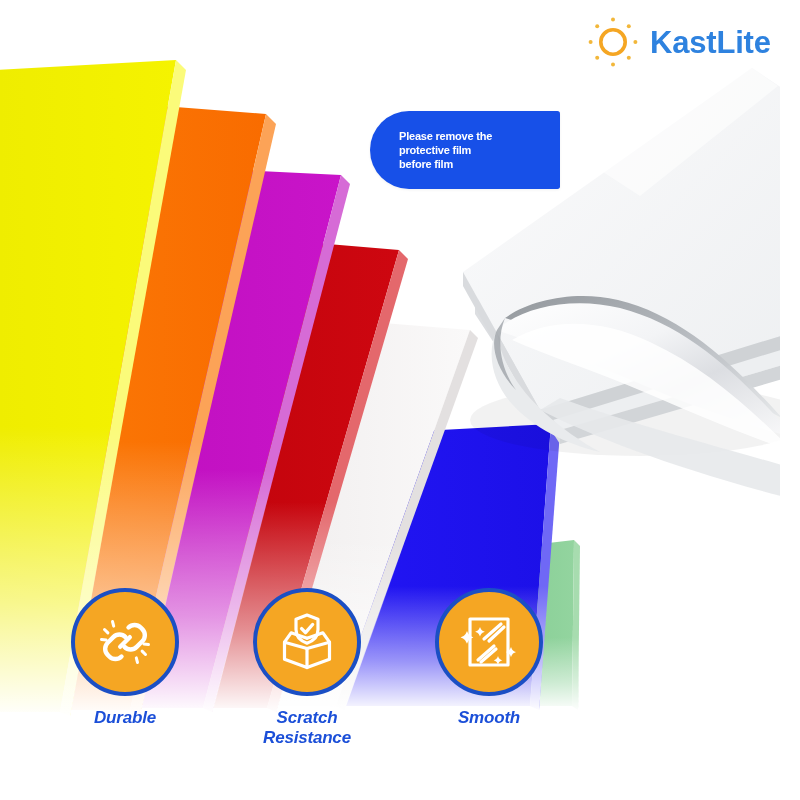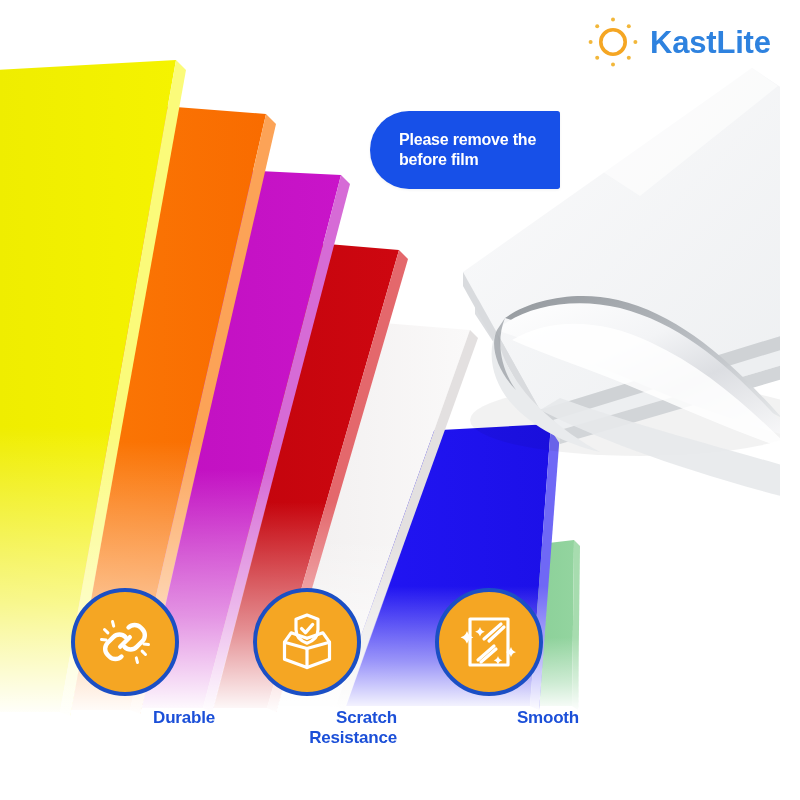--- a/index.html
+++ b/index.html
@@ -26,27 +26,27 @@
   
   #callout{
     position:absolute;left:370px;top:111px;width:190px;height:78px;
     background:#1750E8;
     border-radius:44px 3px 3px 44px;
     display:flex;align-items:center;
     box-shadow:0 1px 3px rgba(0,0,0,0.06);
     z-index:40;
   }
   #callout .txt{
-    color:#ffffff;font-size:16px;font-weight:bold;line-height:1.28;
+    color:#ffffff;font-size:11px;font-weight:bold;line-height:1.28;
     padding-left:29px;padding-right:6px;letter-spacing:-0.2px;
   }
 
   
   #badges{position:absolute;left:0;top:588px;width:800px;height:180px;z-index:60;}
-  .badge{position:absolute;width:180px;text-align:right;}
+  .badge{position:absolute;width:180px;text-align:center;font-style:italic;}
   .badge .circle{
     width:108px;height:108px;margin:0 auto;border-radius:50%;
     background:#F5A623;border:4px solid #1B4FC4;
     box-sizing:border-box;
     display:flex;align-items:center;justify-content:center;
   }
   .badge .circle svg{display:block;width:70px;height:70px;}
   .badge .caption{
     margin-top:12px;color:#1B4FD8;font-weight:bold;font-size:17px;
     line-height:1.18;letter-spacing:-0.2px;
@@ -212,20 +212,21 @@
         <circle cx="4.6" cy="27" r="2.0" fill="#F2B73A"></circle>
         <circle cx="11.2" cy="11.2" r="2.0" fill="#F2B73A"></circle>
       </svg>
     </span>
     <span class="wordmark">KastLite</span>
   </div>
 
   <div id="callout">
     <div class="txt">
       <div>Please remove the</div>
+      <div>protective film</div>
       <div>before film</div>
     </div>
   </div>
 
   <div id="badges">
 
     <div class="badge b1">
       <div class="circle">
         <span>
         <svg viewBox="0 0 70 70" fill="none" stroke="#FFFFFF" stroke-width="4.4" stroke-linecap="round" stroke-linejoin="round">

